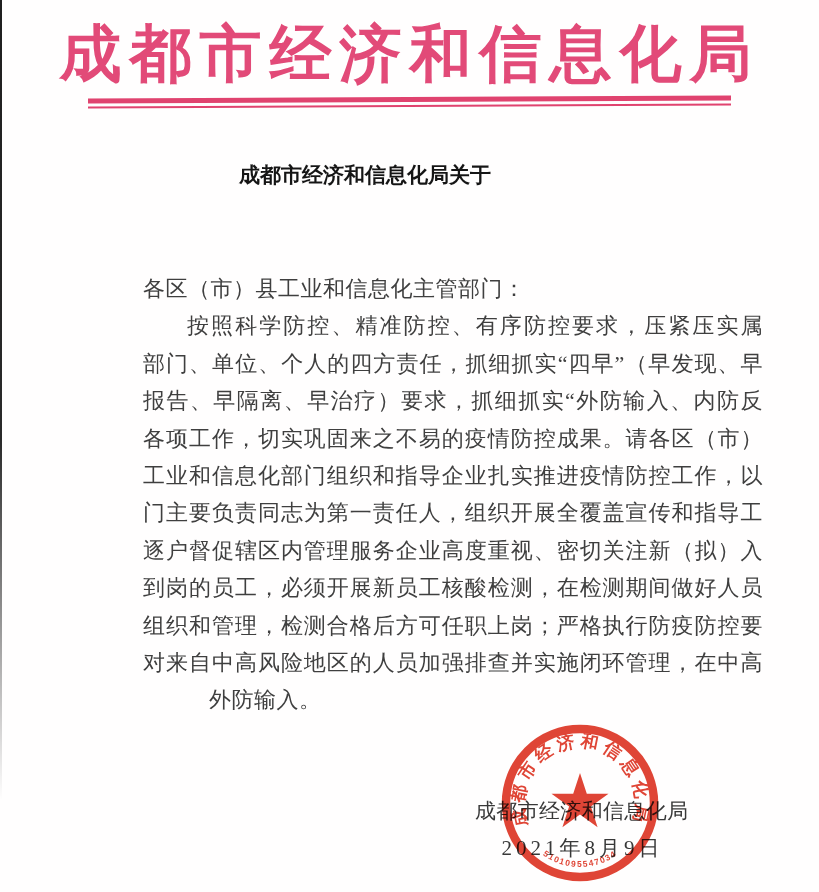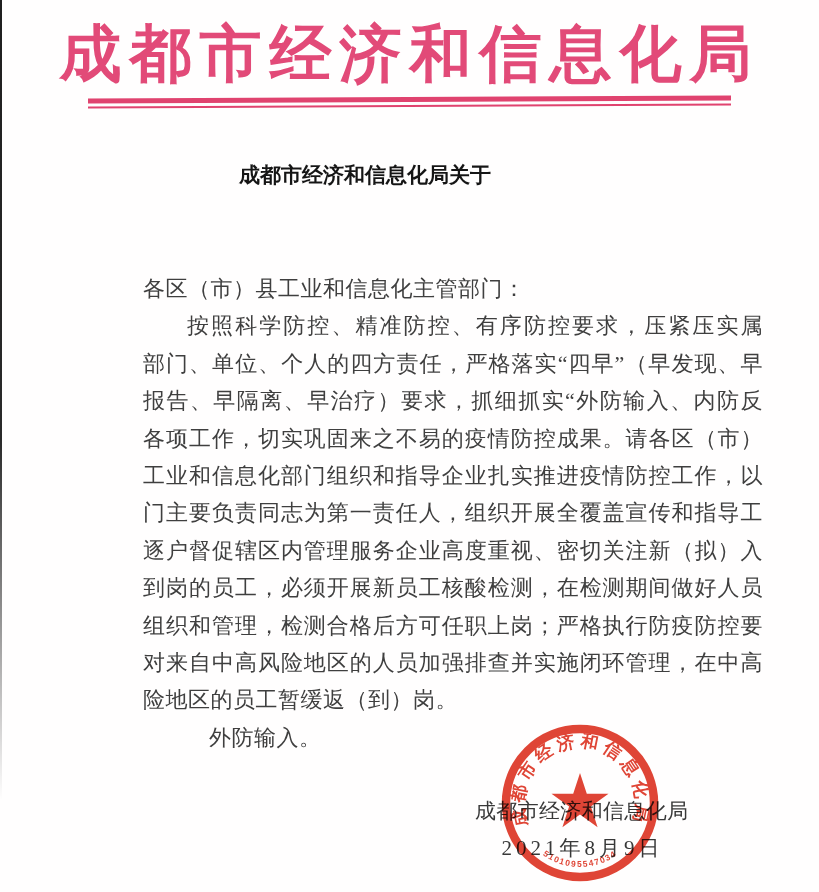--- a/index.html
+++ b/index.html
@@ -81,30 +81,29 @@
     <div class="thin"></div>
   </div>
 
   <div class="doc-title">
     <div>成都市经济和信息化局关于</div>
   </div>
 
   <div class="body-block">
     <div class="line">各区（市）县工业和信息化主管部门：</div>
     <div class="line just indent">按照科学防控、精准防控、有序防控要求，压紧压实属地、</div>
-    <div class="line just">部门、单位、个人的四方责任，严格落实“四早”（早发现、早</div>
+    <div class="line just">部门、单位、个人的四方责任，抓细抓实“四早”（早发现、早</div>
     <div class="line just">报告、早隔离、早治疗）要求，抓细抓实“外防输入、内防反弹”</div>
     <div class="line just">各项工作，切实巩固来之不易的疫情防控成果。请各区（市）县</div>
     <div class="line just">工业和信息化部门组织和指导企业扎实推进疫情防控工作，以部</div>
     <div class="line just">门主要负责同志为第一责任人，组织开展全覆盖宣传和指导工作，</div>
     <div class="line just">逐户督促辖区内管理服务企业高度重视、密切关注新（拟）入职</div>
     <div class="line just">到岗的员工，必须开展新员工核酸检测，在检测期间做好人员的</div>
     <div class="line just">组织和管理，检测合格后方可任职上岗；严格执行防疫防控要求，</div>
     <div class="line just">对来自中高风险地区的人员加强排查并实施闭环管理，在中高风</div>
-    <div class="line">险地区的员工暂缓返（到）岗。</div>
     <div class="line closing">外防输入。</div>
   </div>
 
   <div class="sig-agency">成都市经济和信息化局</div>
   <div class="sig-date">2021年8月9日</div>
 
   <div class="seal">
     <svg width="190" height="190" viewBox="0 0 190 190">
       <defs>
         <path id="sealTextArc" d="M 44.2 118.7 A 56 56 0 1 1 145.8 118.7" fill="none"></path>

